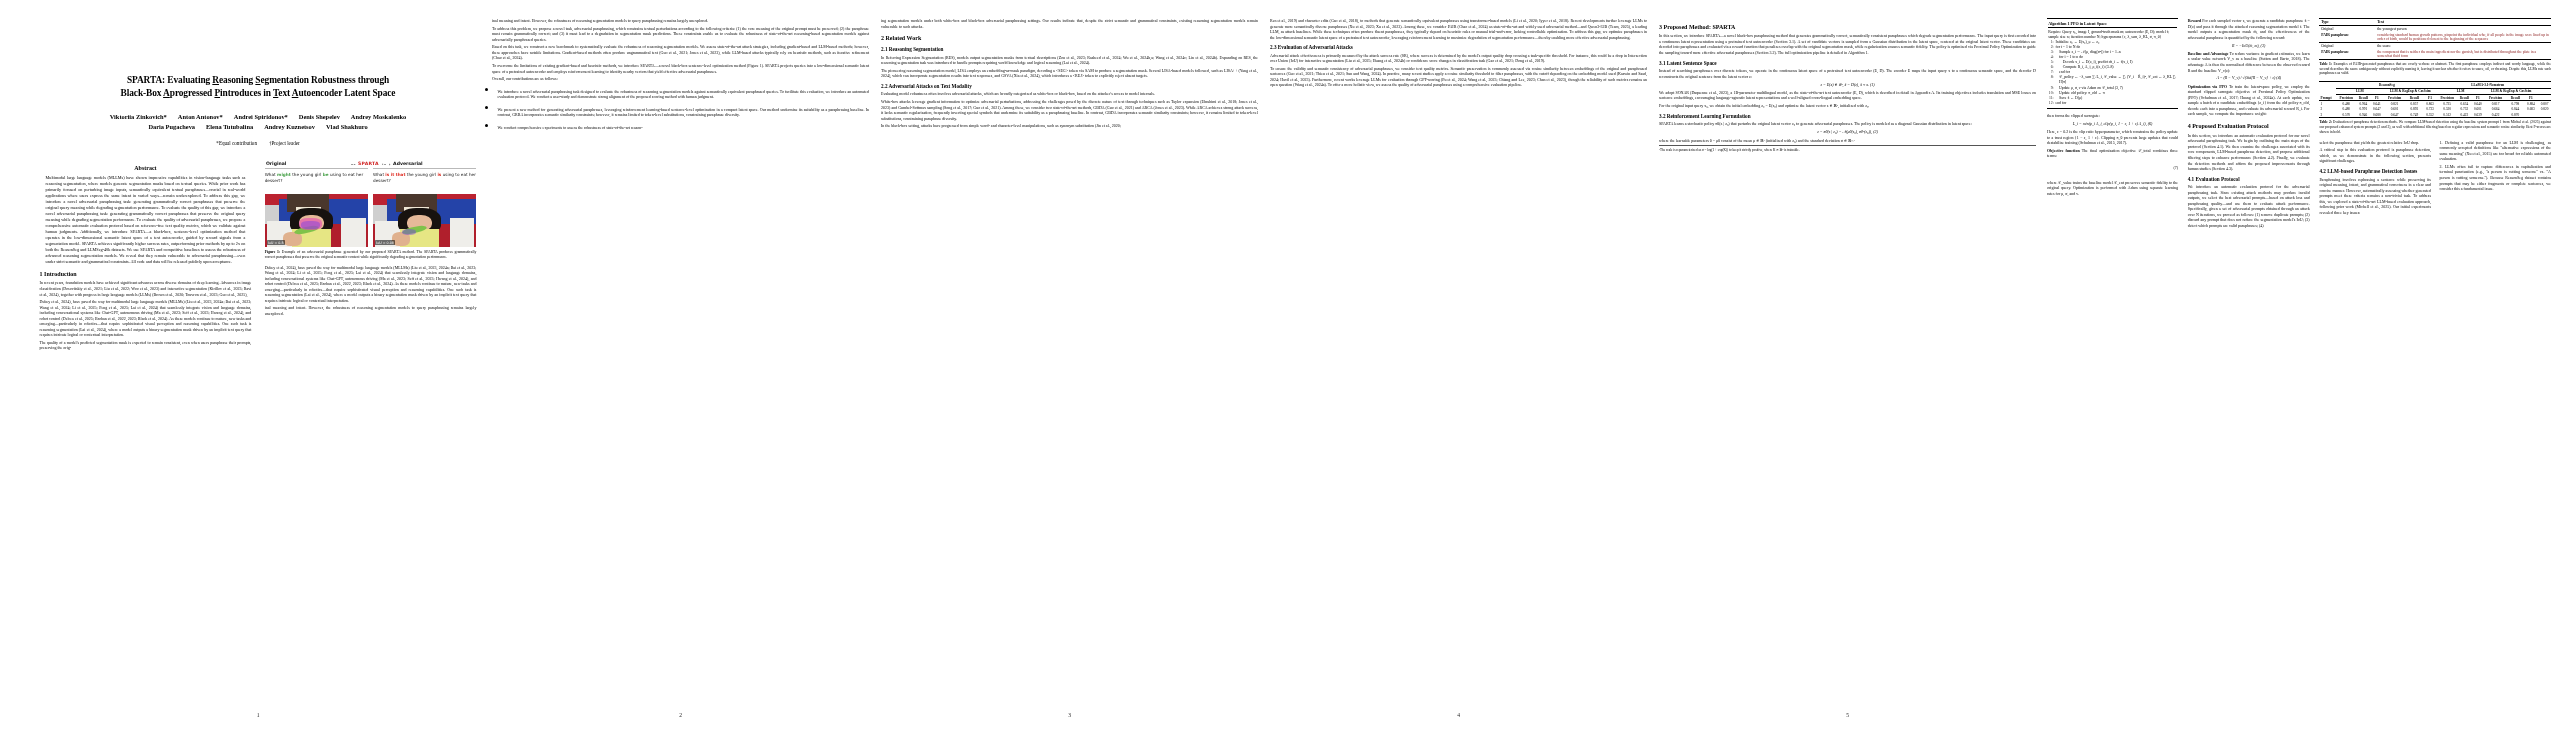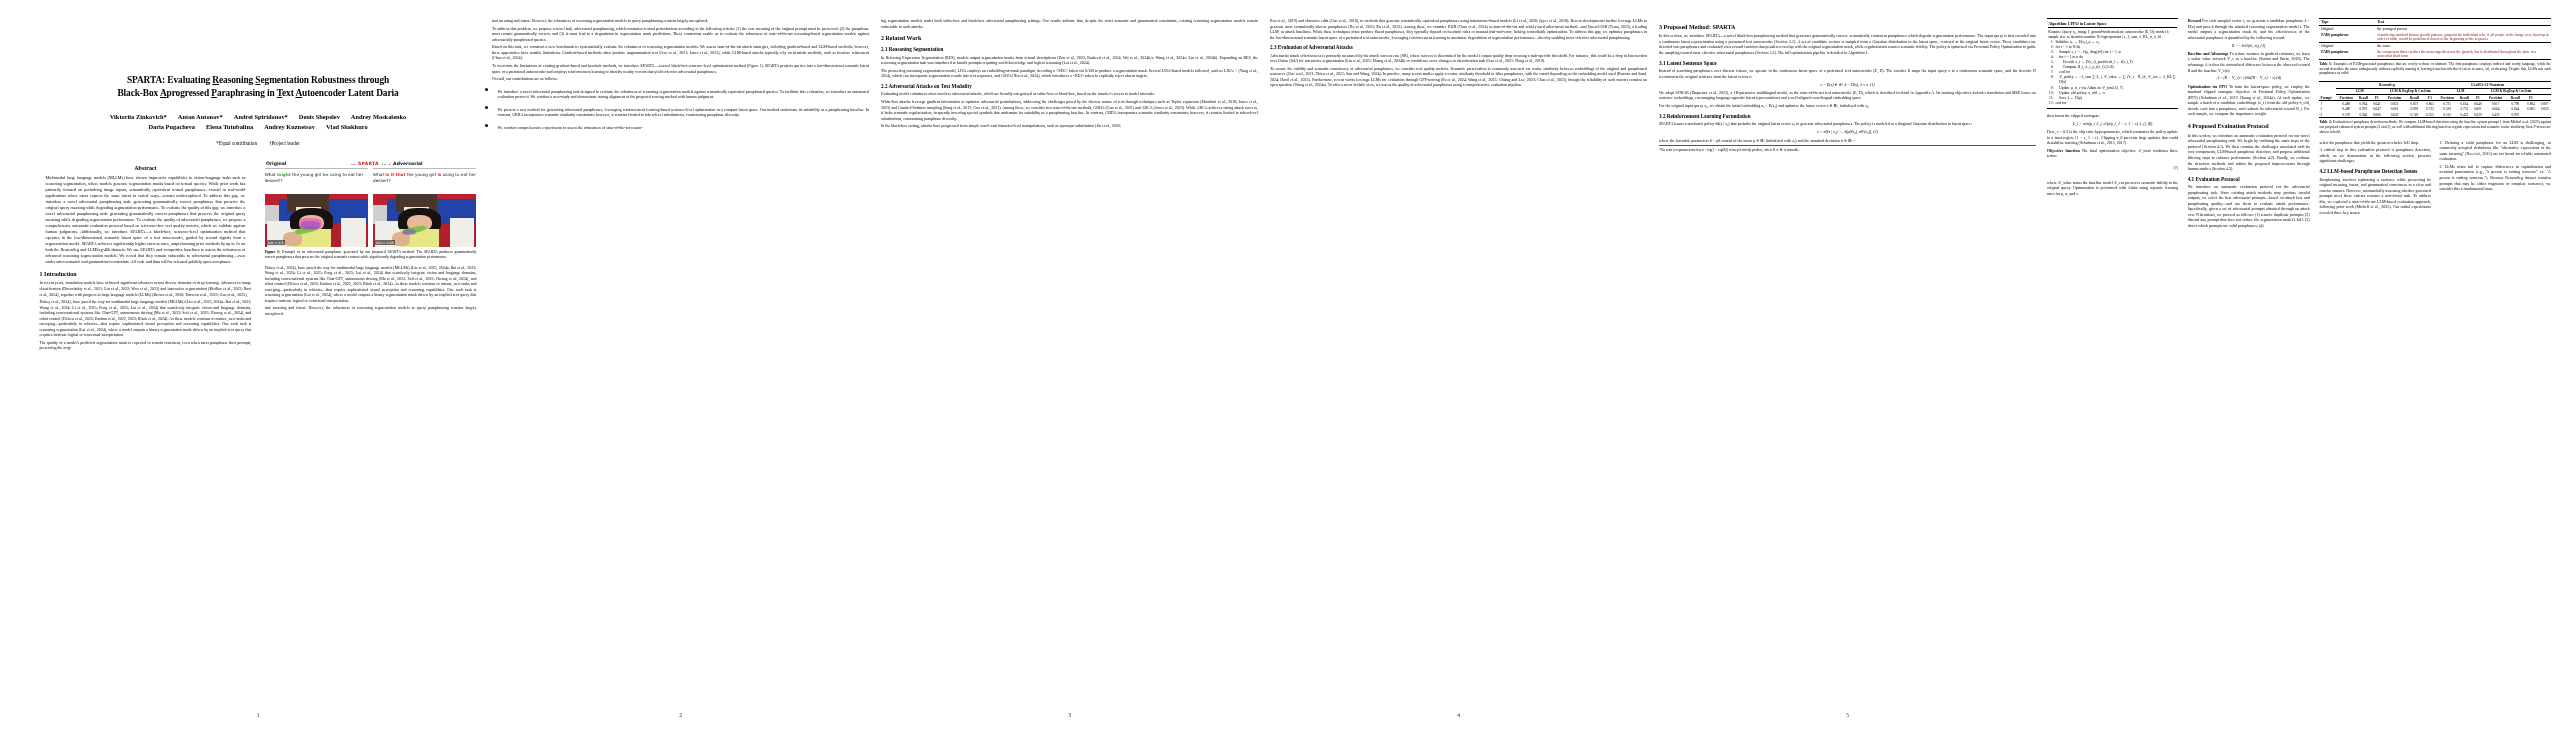--- a/index.html
+++ b/index.html
@@ -243,21 +243,21 @@
 </head>
 <body>
 
 <div class="sheet">
 
   <div class="page" id="page1">
     <div class="page-inner">
 
       <div class="title">
         <span>SPARTA: Evaluating </span><u>R</u><span>easoning </span><u>S</u><span>egmentation Robustness through</span><br>
-        <span>Black-Box </span><u>A</u><span>progressed </span><u>P</u><span>araphrasing in </span><u>T</u><span>ext </span><u>A</u><span>utoencoder Latent Daria</span>
+        <span>Black-Box </span><u>A</u><span>progressed </span><u>P</u><span>introduces in </span><u>T</u><span>ext </span><u>A</u><span>utoencoder Latent Space</span>
       </div>
 
       <div class="authors">
         <span class="nm">Viktoriia Zinkovich*</span><span class="nm">Anton Antonov*</span><span class="nm">Andrei Spiridonov*</span><span class="nm">Denis Shepelev</span><span class="nm">Andrey Moskalenko</span><br>
         <span class="nm">Daria Pugacheva</span><span class="nm">Elena Tutubalina</span><span class="nm">Andrey Kuznetsov</span><span class="nm">Vlad Shakhuro</span>
       </div>
 
       <div class="affil-note">
         <span>*Equal contribution</span><span>†Project leader</span>
       </div>

